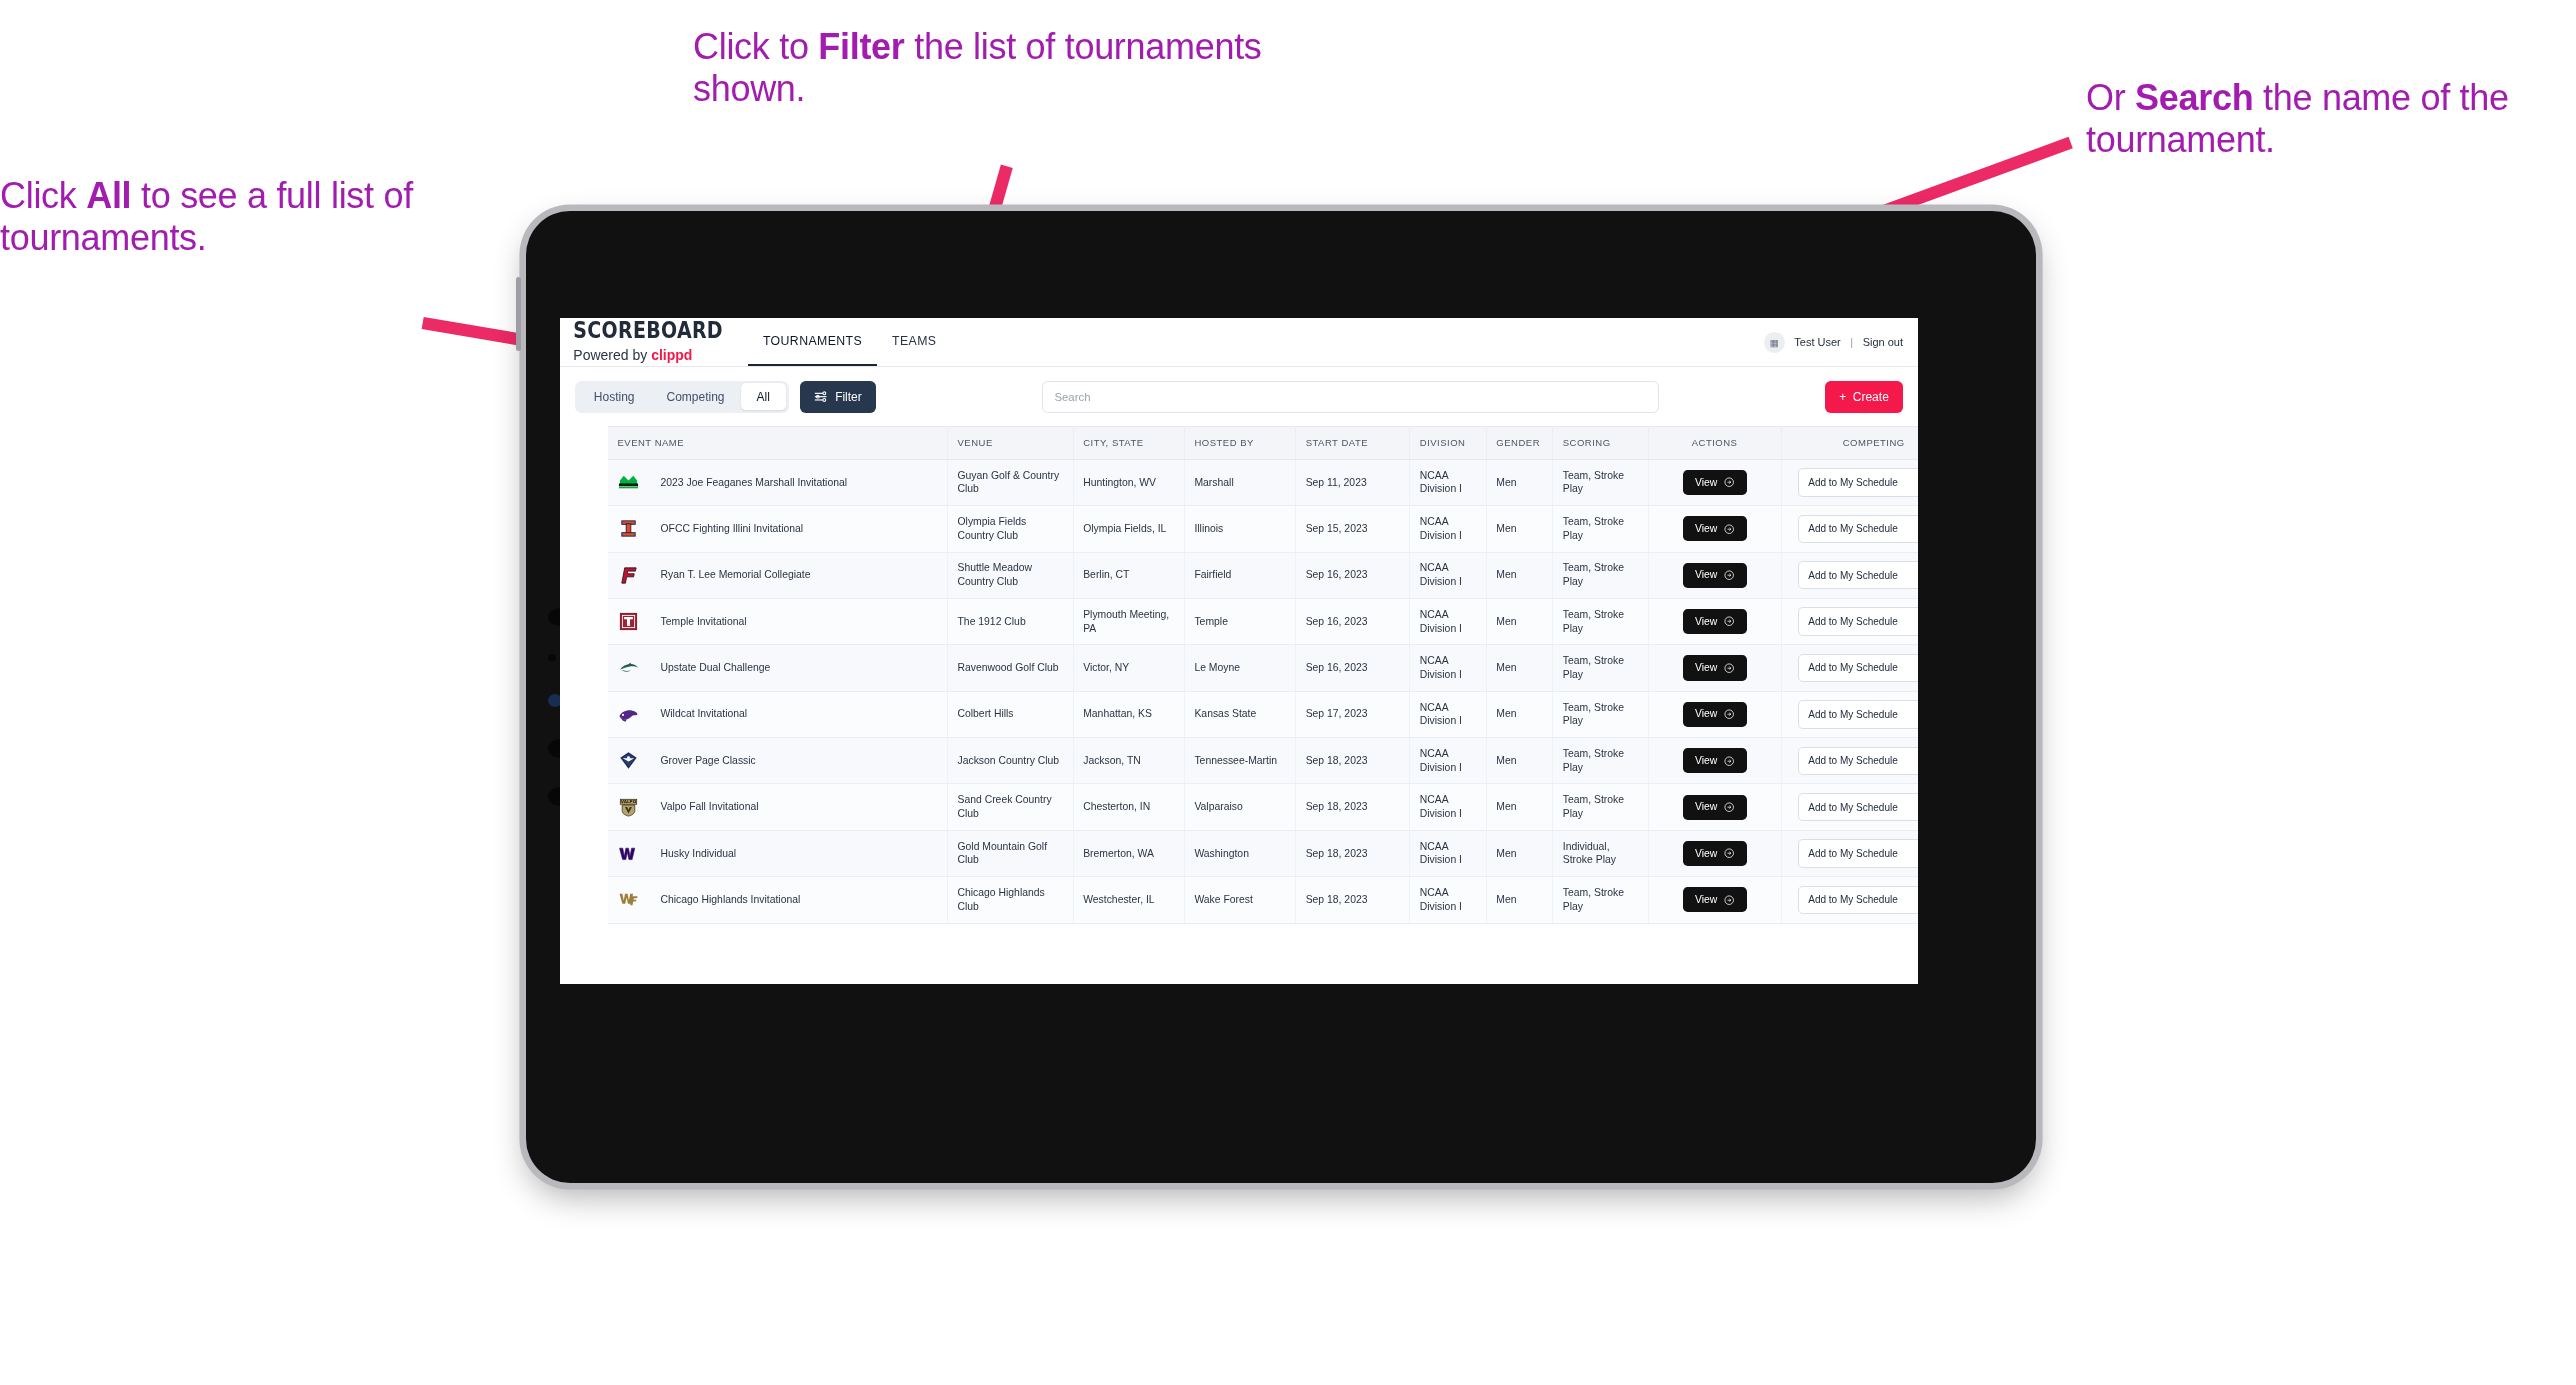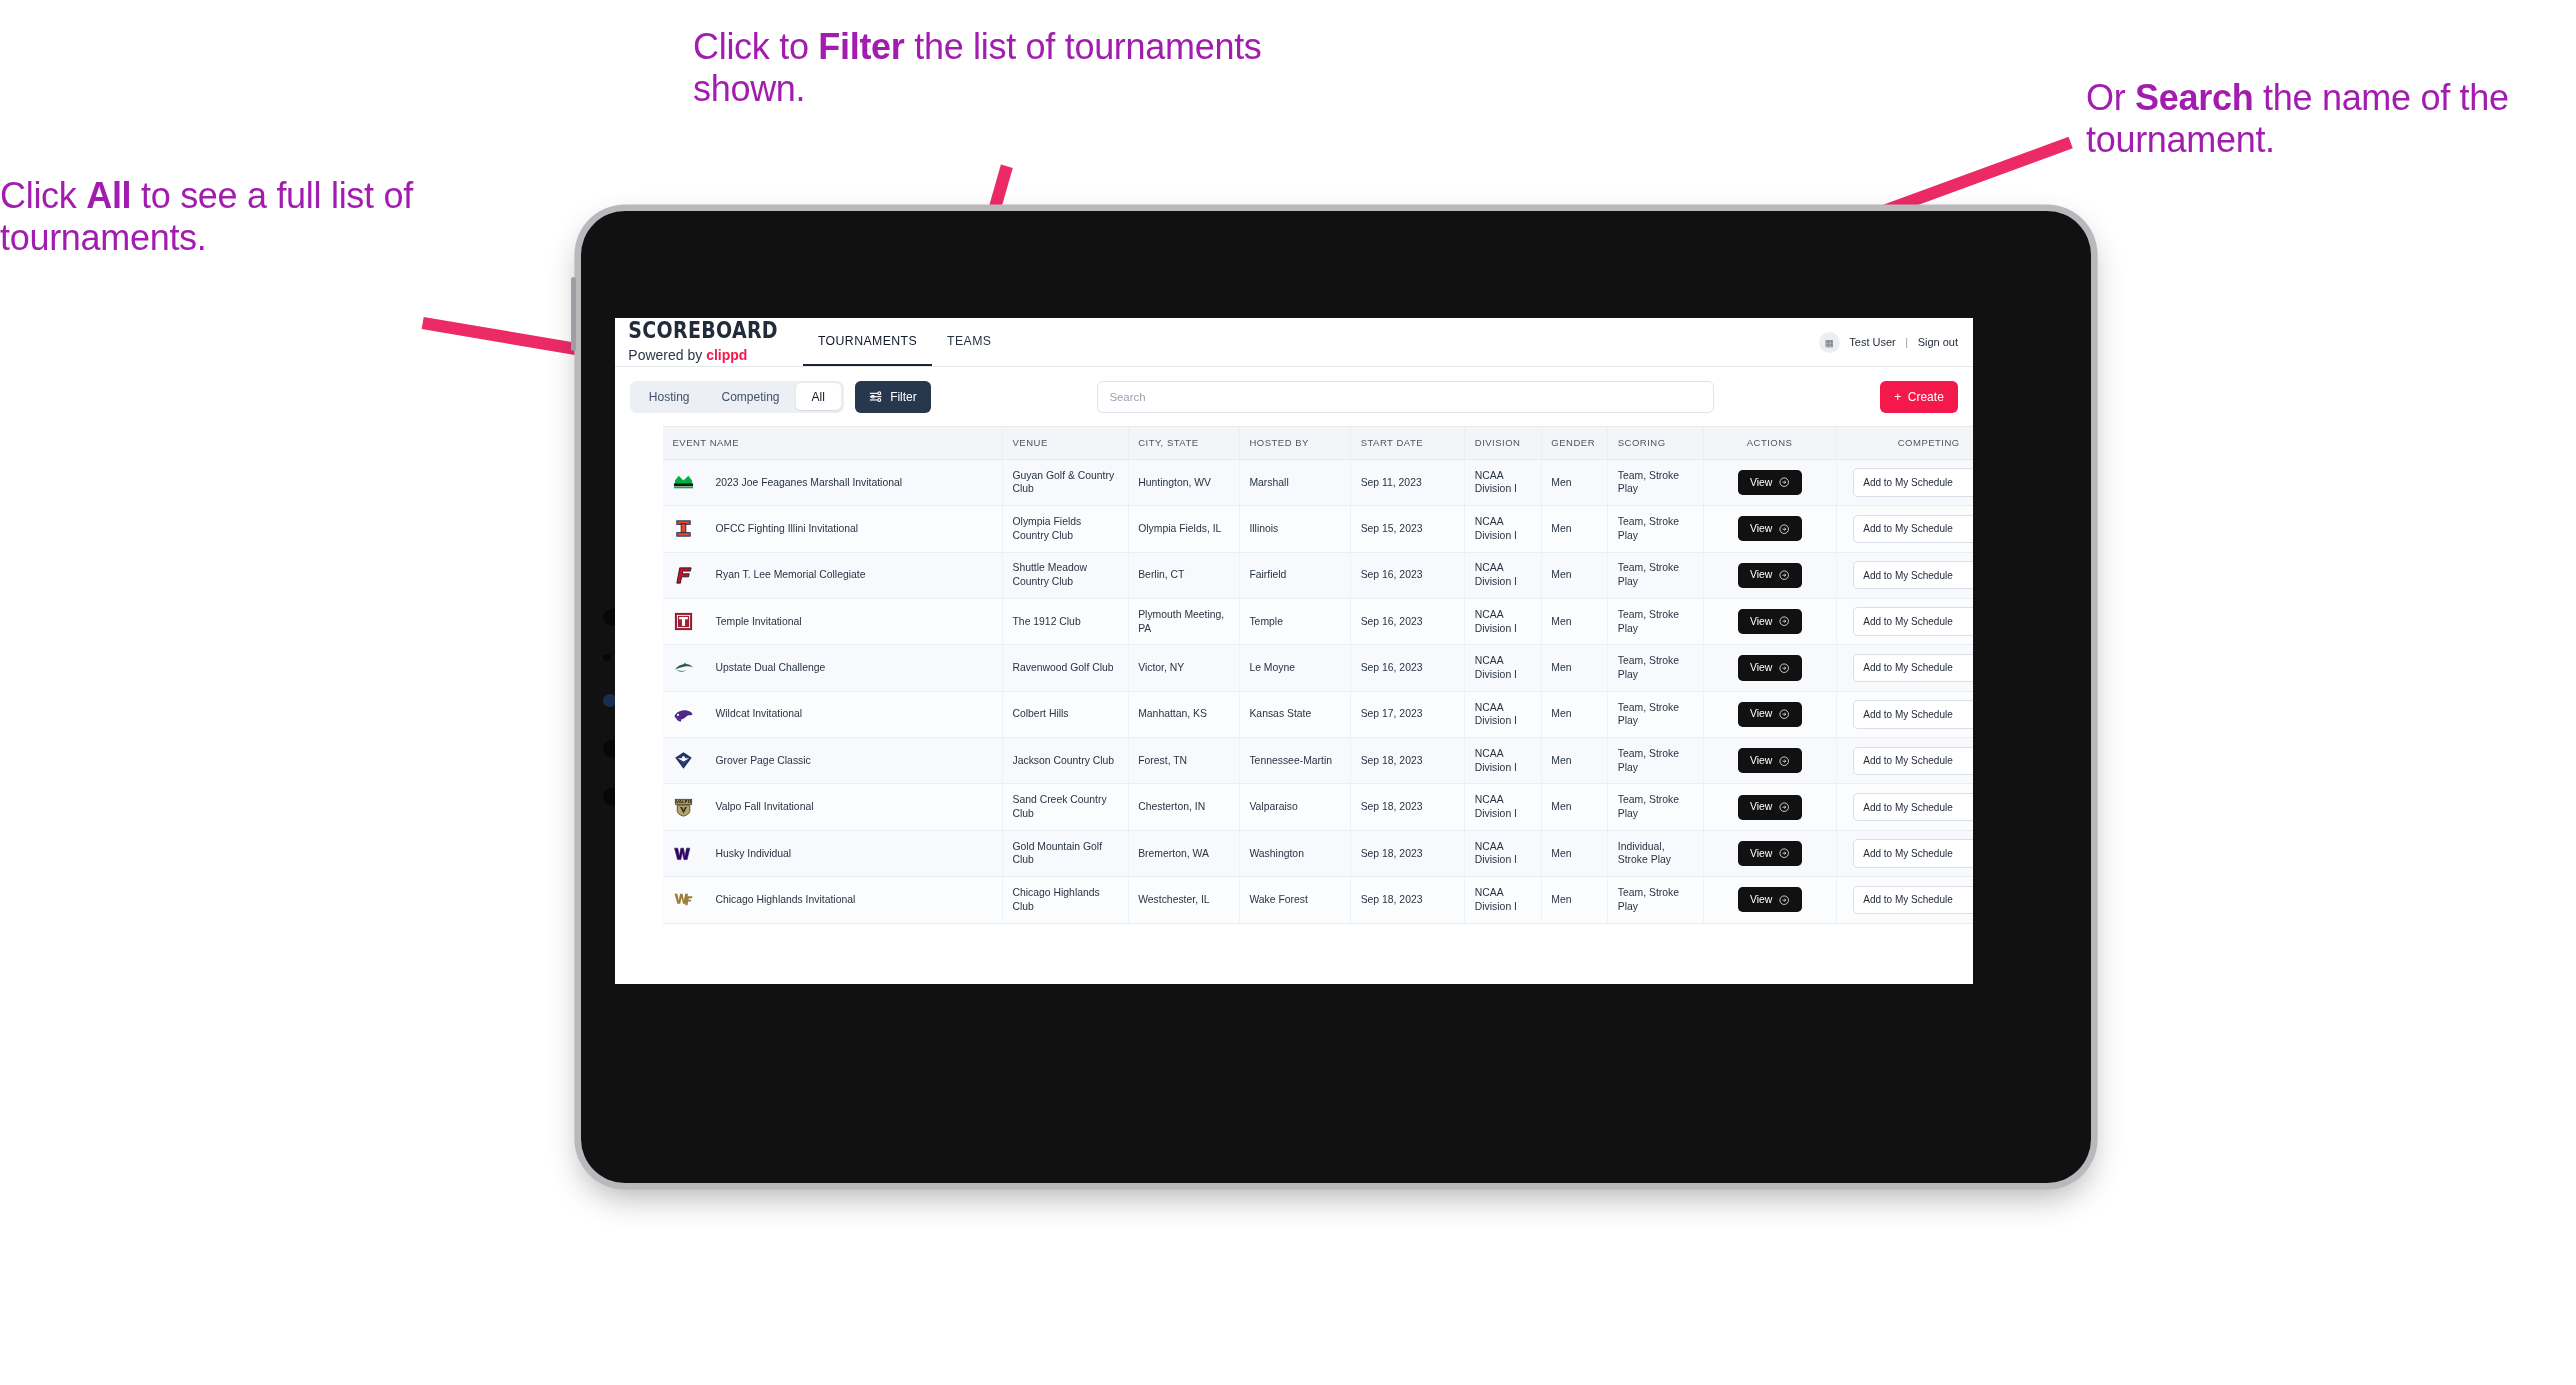--- a/index.html
+++ b/index.html
@@ -24,21 +24,21 @@
   .anno b { font-weight: 700; }
   #anno-all   { left: 0px;    top: 166px; width: 446px; }
   #anno-filter{ left: 693px;  top: 17px;  width: 684px; }
   #anno-search{ left: 2086px; top: 68px;  width: 446px; }
 
   .arrow-svg { position: absolute; left: 0; top: 0; width: 2576px; height: 1386px; pointer-events: none; }
 
   
   .tablet {
     position: absolute;
-    left: 581px; top: 211px;
+    left: 526px; top: 211px;
     width: 1510px; height: 972px;
     background: #111112;
     border-radius: 44px;
     box-shadow: 0 0 0 6.6px #b9b9bd, 0 13.3px 32px rgba(0,0,0,.30);
   }
   .tablet .btn-vol {
     position: absolute; left: -10.4px; width: 5.7px; background: #9d9da3; border-radius: 2.8px;
   }
   .tablet .btn-vol.v1 { top: 66px;  height: 74px; }
   .bezel-dot {
@@ -485,21 +485,21 @@
                       <path d="M11 2.4 L19.6 8 L11 19.6 L2.4 8 Z" fill="#1c2d5a"></path>
                       <path d="M11 4.4 L17.6 8.4 L11 17 L4.4 8.4 Z" fill="#2b3f73"></path>
                       <path d="M5 8.6 L17 8.6 L11 12 Z" fill="#fff"></path>
                       <circle cx="11" cy="8" r="1.5" fill="#fff"></circle>
                     </svg>
                   </span>
                   <span>Grover Page Classic</span>
                 </div>
               </td>
               <td>Jackson Country Club</td>
-              <td>Forest, TN</td>
+              <td>Jackson, TN</td>
               <td>Tennessee-Martin</td>
               <td>Sep 18, 2023</td>
               <td>NCAA Division I</td>
               <td>Men</td>
               <td>Team, Stroke Play</td>
               <td class="td-actions"><span class="view-btn">
                   <span>View</span>
                   <svg width="10.4" height="10.4" viewBox="0 0 16 16">
        <circle cx="8" cy="8" r="6.6" fill="none" stroke="#fff" stroke-width="1.2"></circle>
        <path d="M5.4 8 H10.4 M8.4 5.9 L10.6 8 L8.4 10.1" fill="none" stroke="#fff" stroke-width="1.2"></path>

